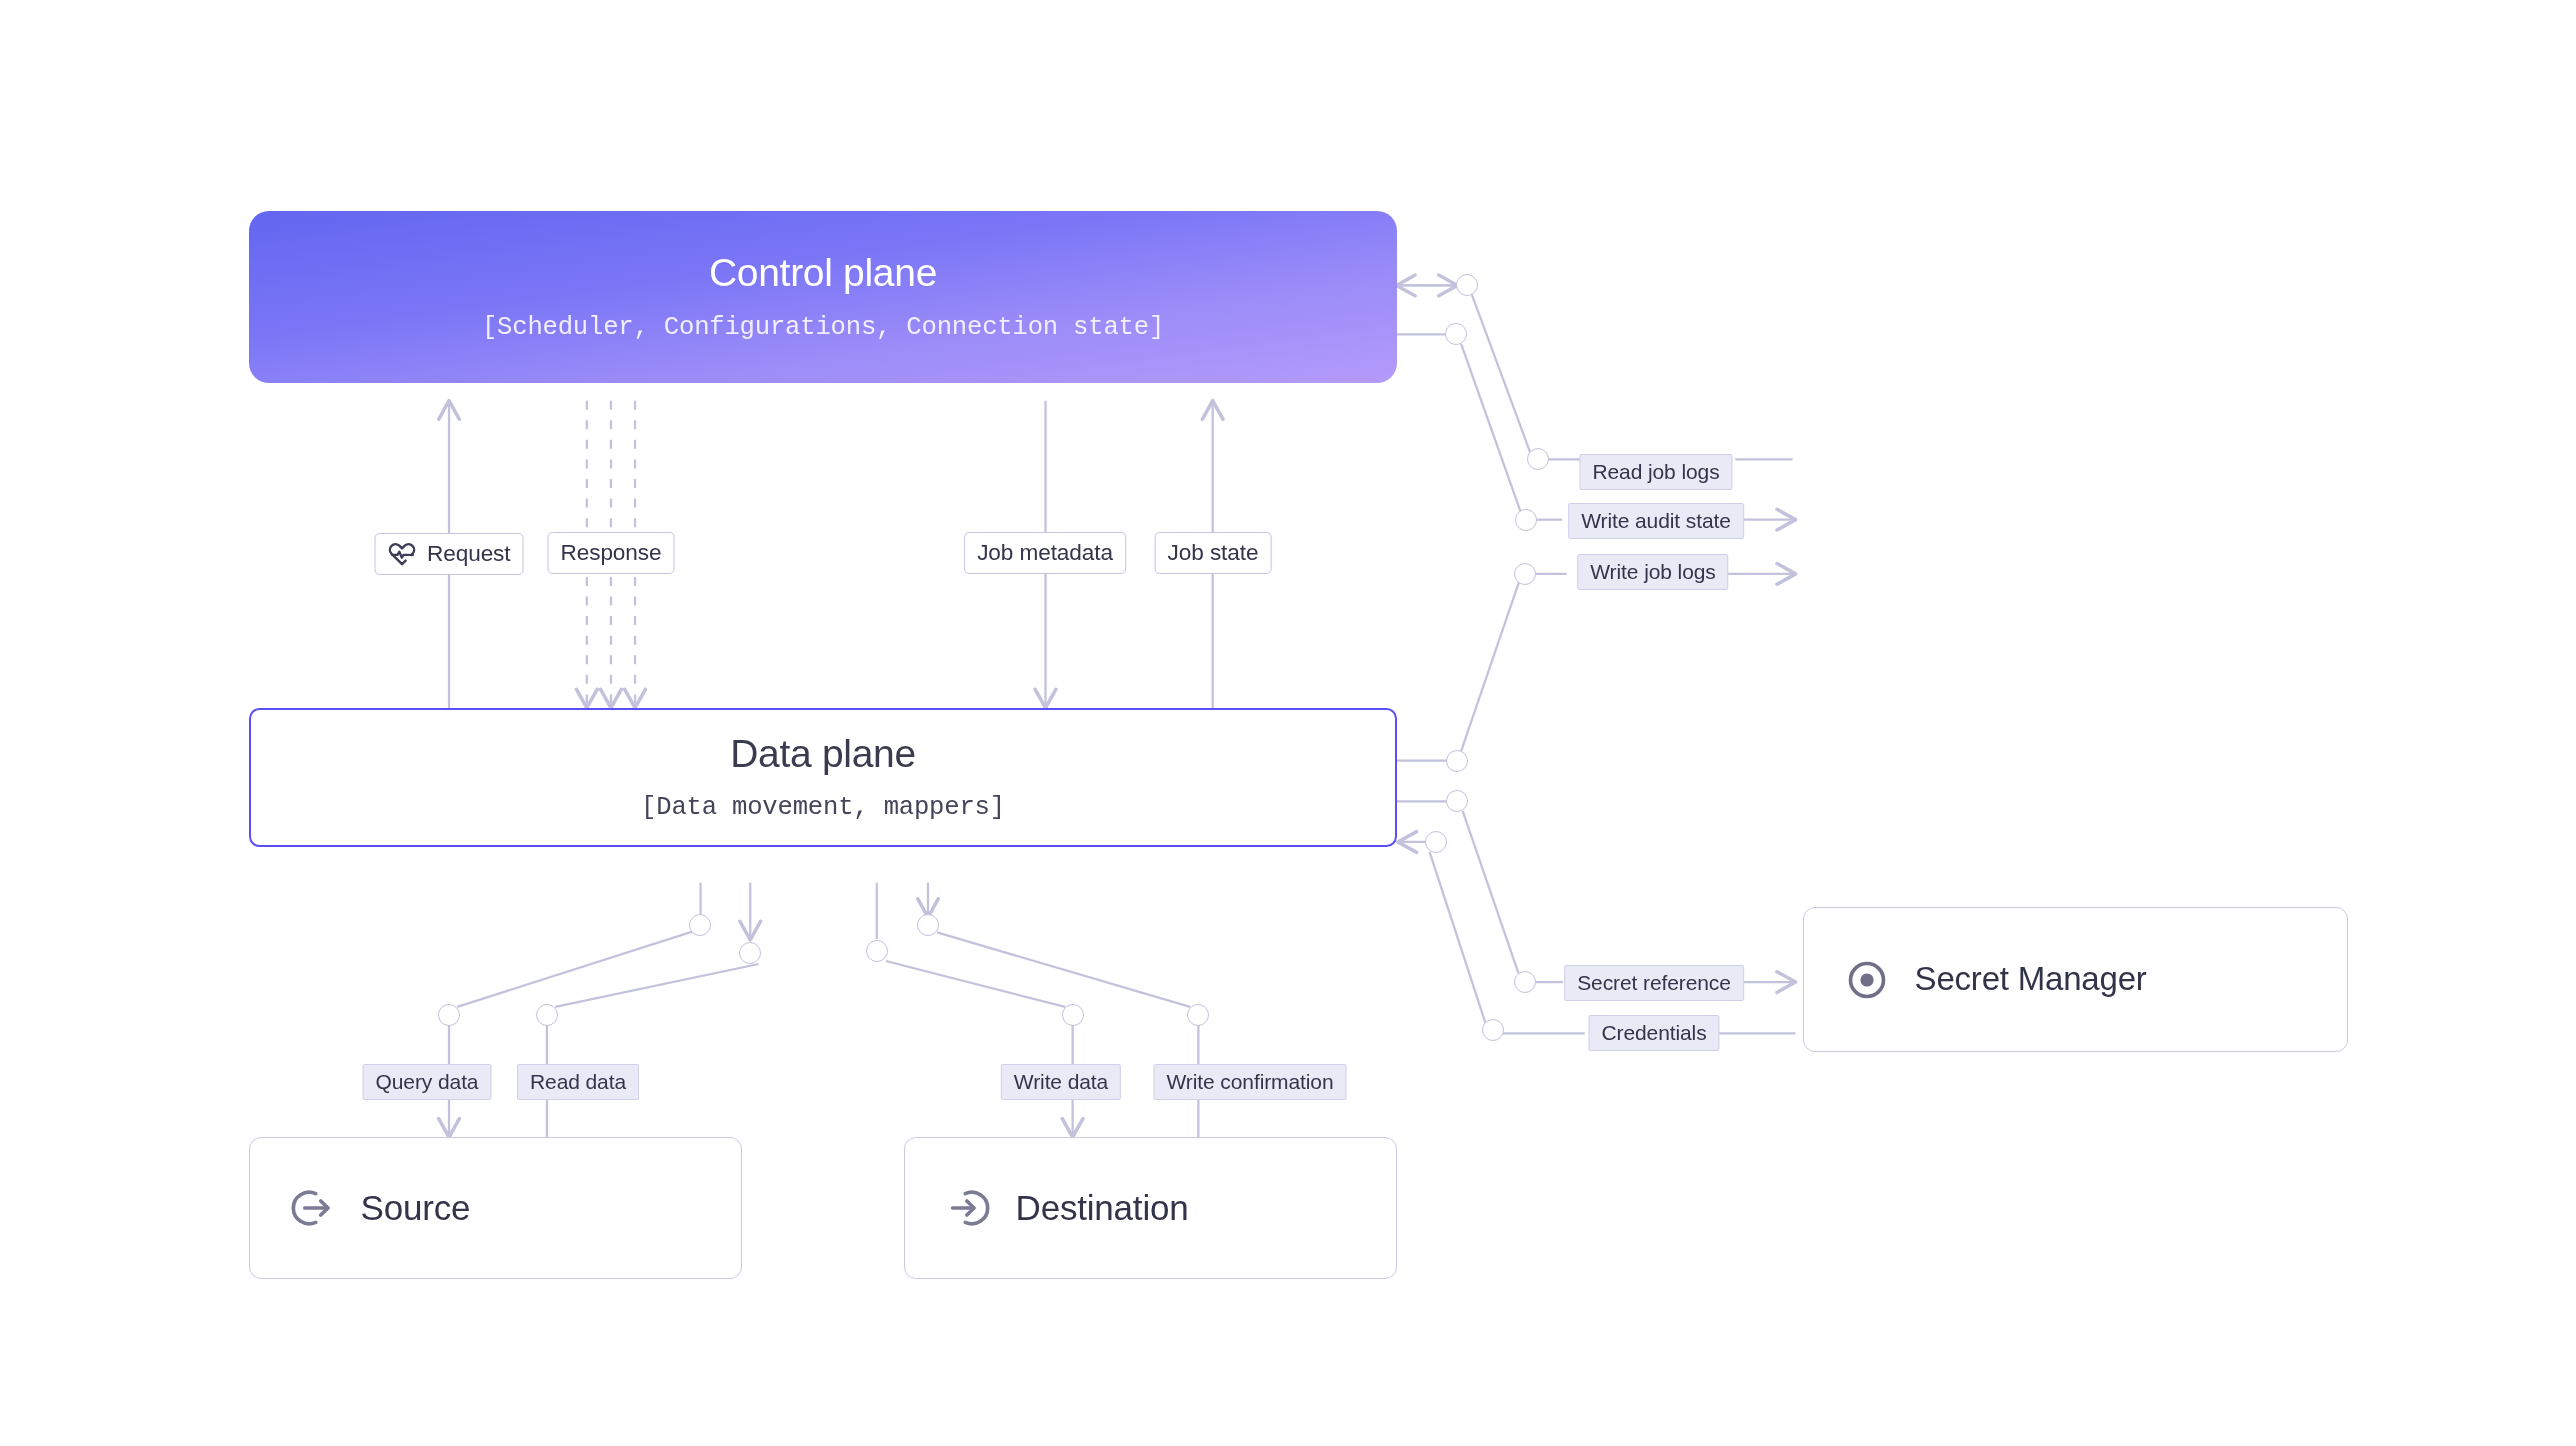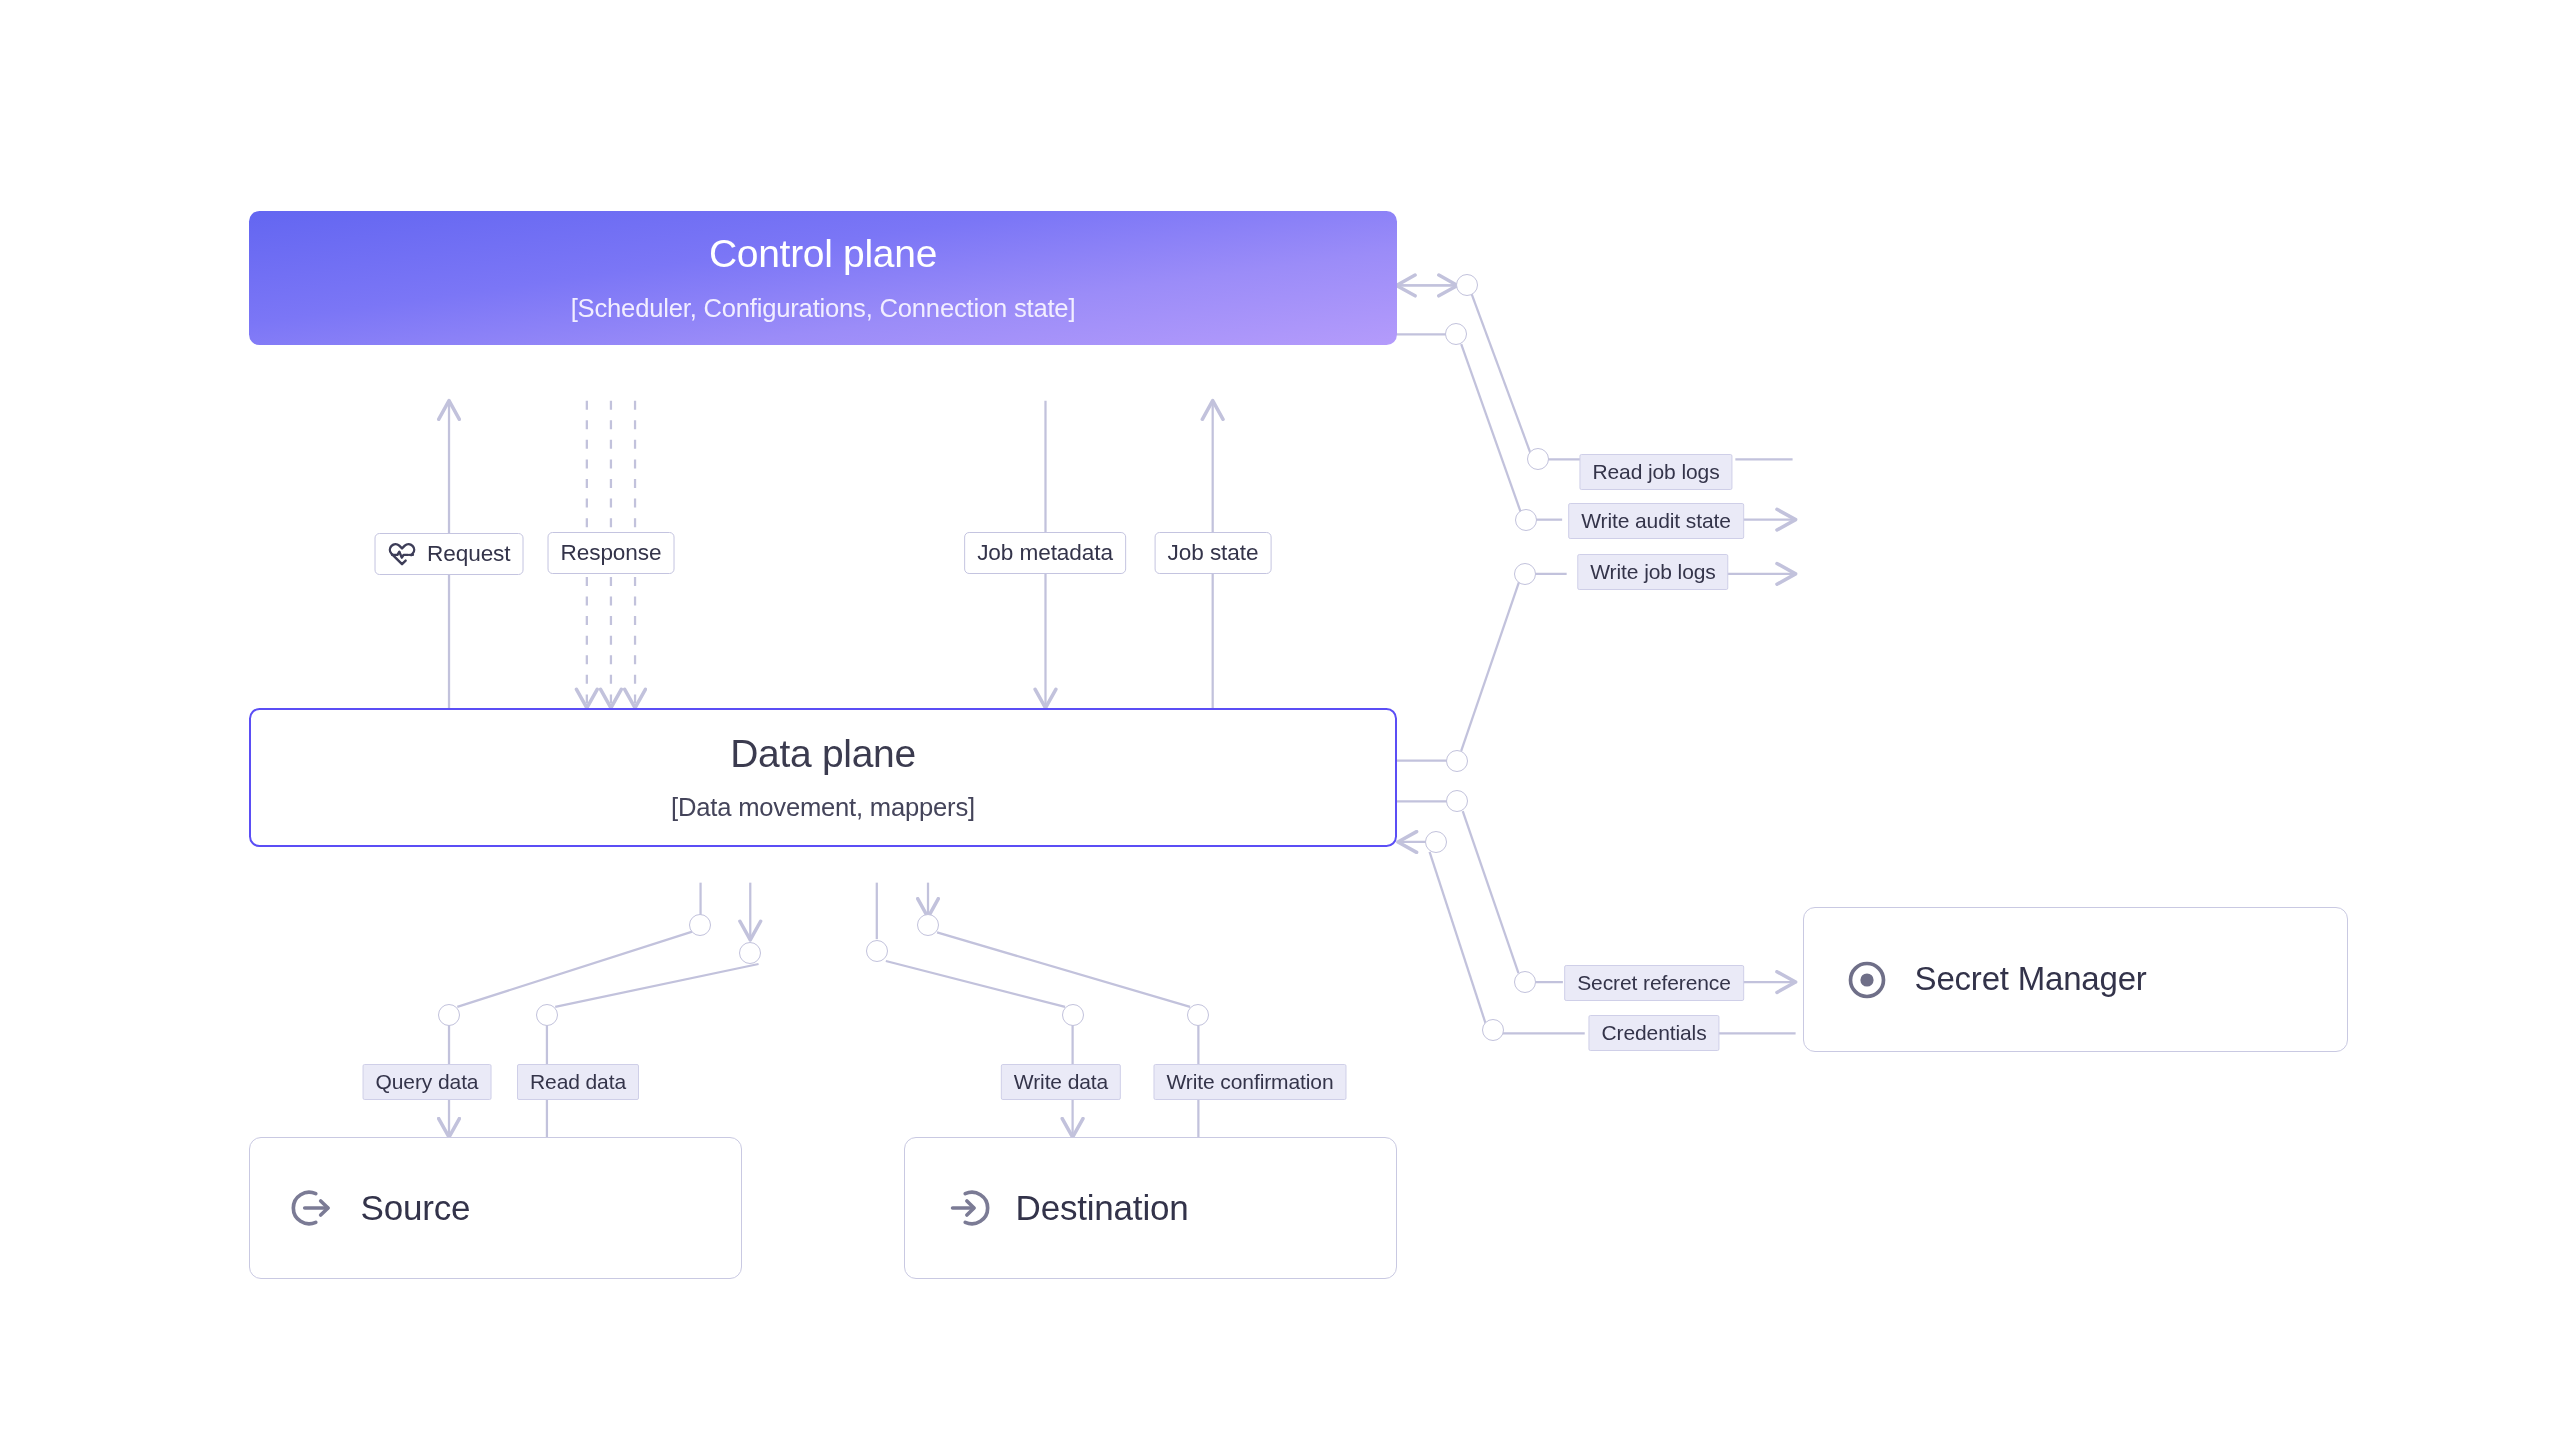--- a/index.html
+++ b/index.html
@@ -43,29 +43,31 @@
   }
   .plane .plane-title {
     font-size: 39px;
     letter-spacing: -0.3px;
     line-height: 1.1;
   }
   .plane .plane-sub {
     font-size: 25.6px;
     margin-top: 18px;
     letter-spacing: -0.2px;
+    font-family: Liberation Mono, monospace;
   }
 
   #control-plane {
     left: 249px;
     top: 211px;
     width: 1148px;
-    height: 134px;
+    height: 172px;
     background: linear-gradient(172deg, #6366f1 0%, #7b76f6 38%, #9b8cf8 68%, #b49bfb 100%);
     color: #ffffff;
+    border-radius: 20px;
   }
   #control-plane .plane-sub { color: #f2eeff; }
 
   #data-plane {
     left: 249px;
     top: 708px;
     width: 1148px;
     height: 139px;
     background: #ffffff;
     border: 2.3px solid #5b4ef5;

